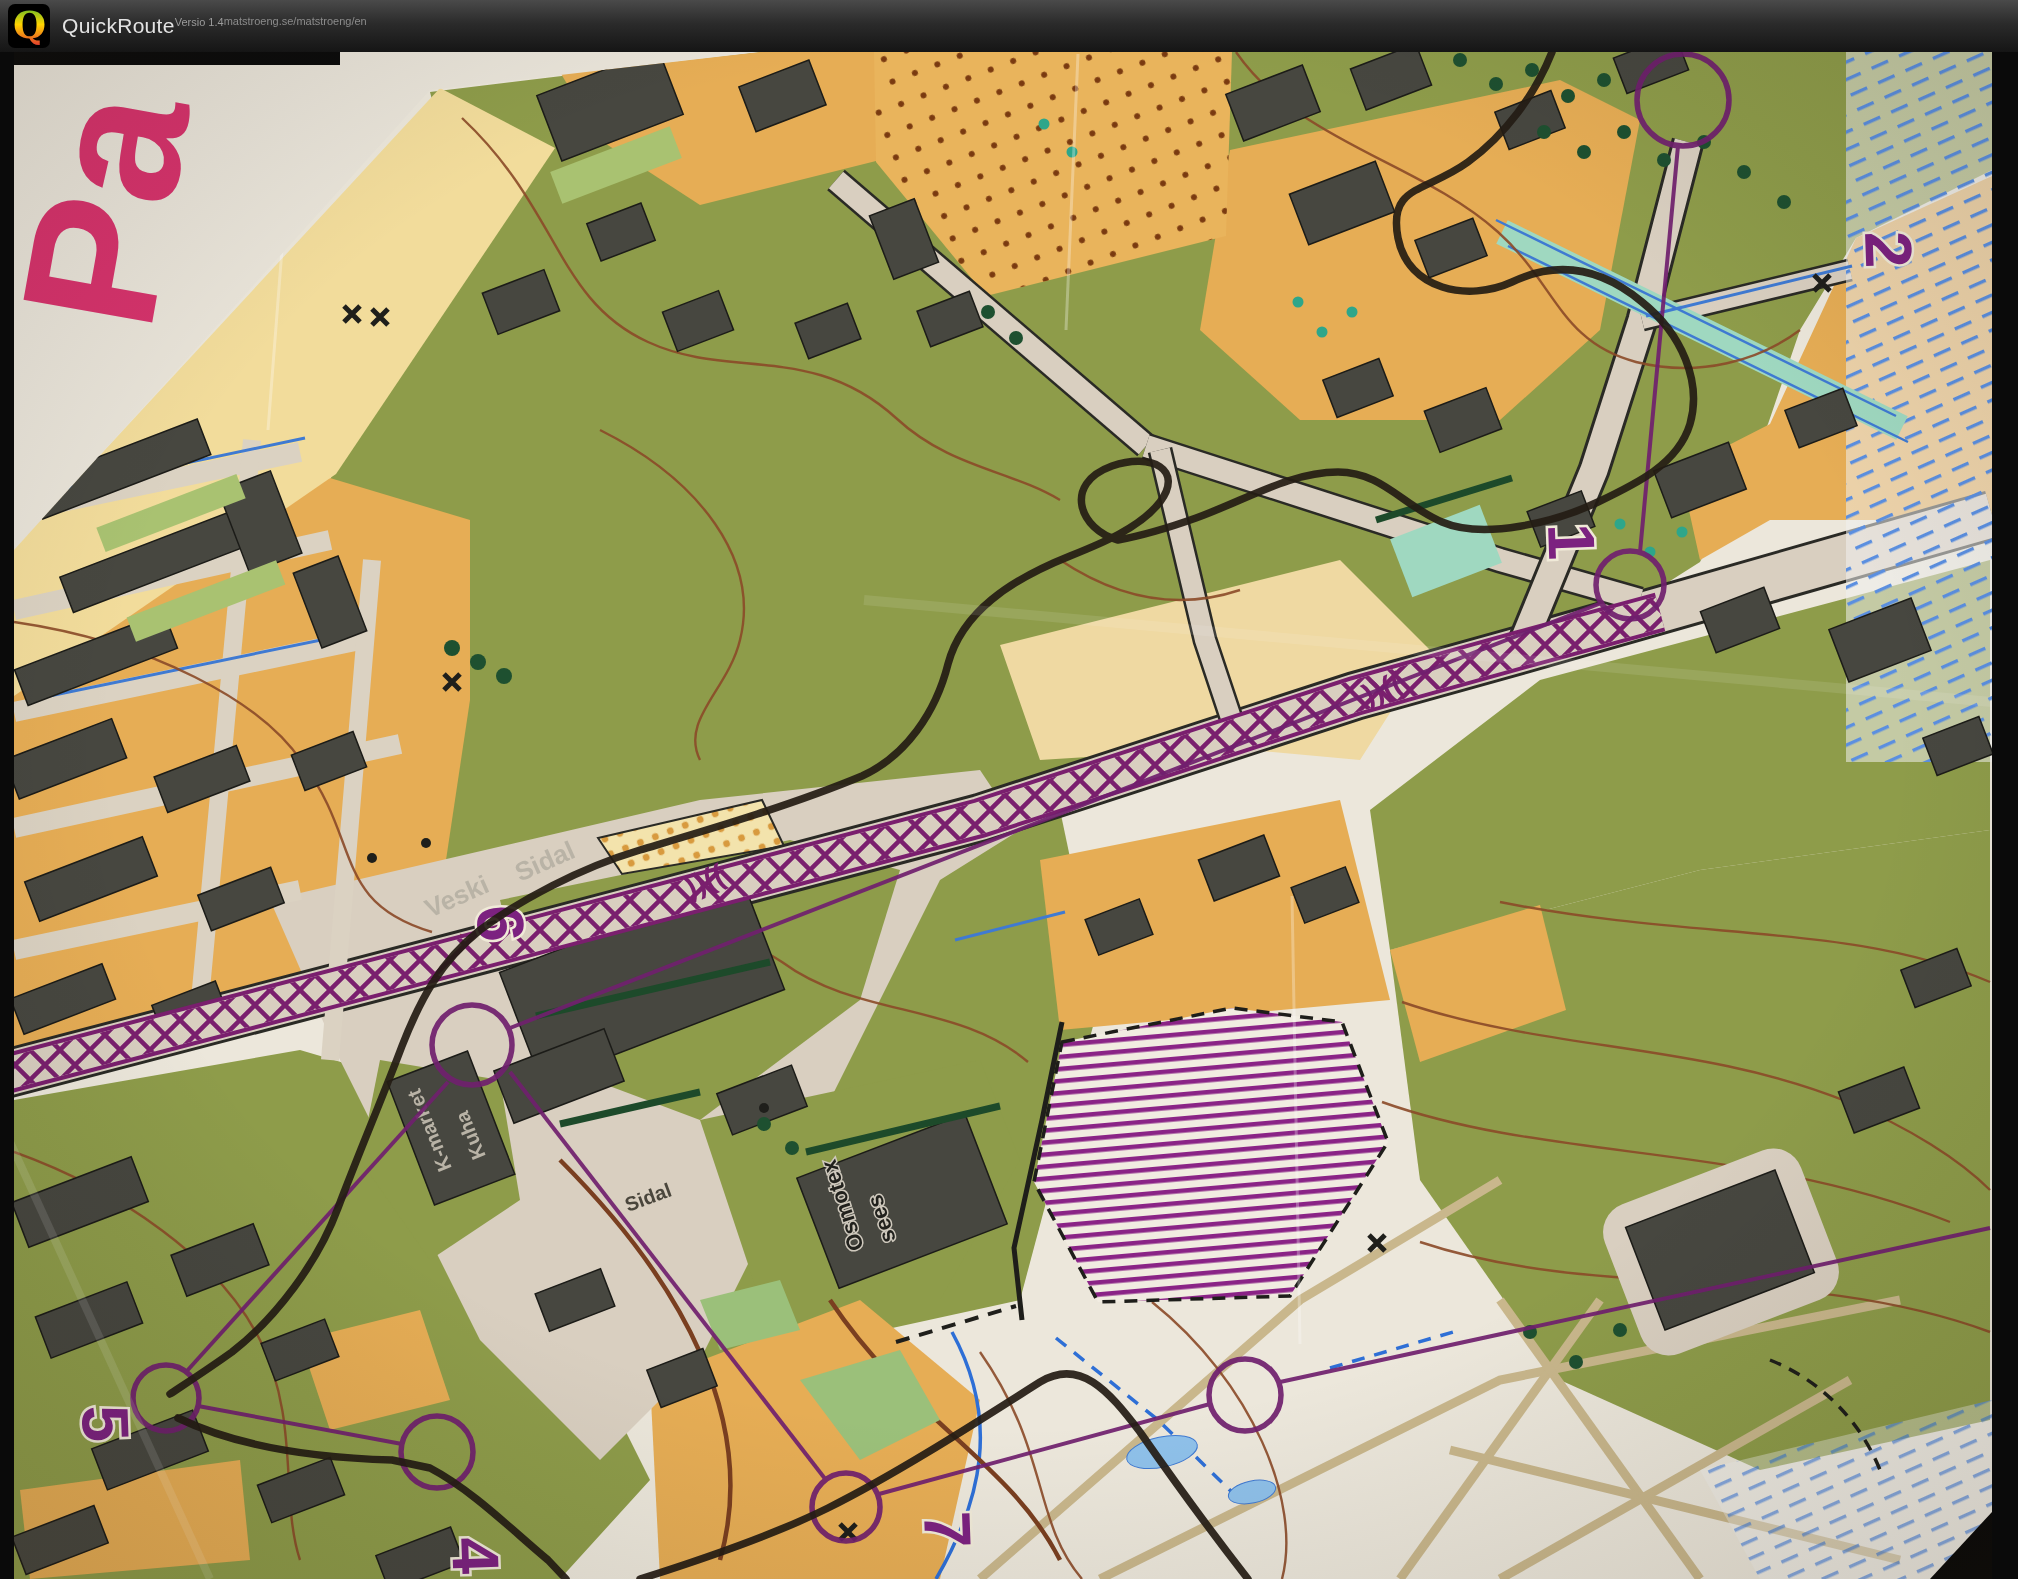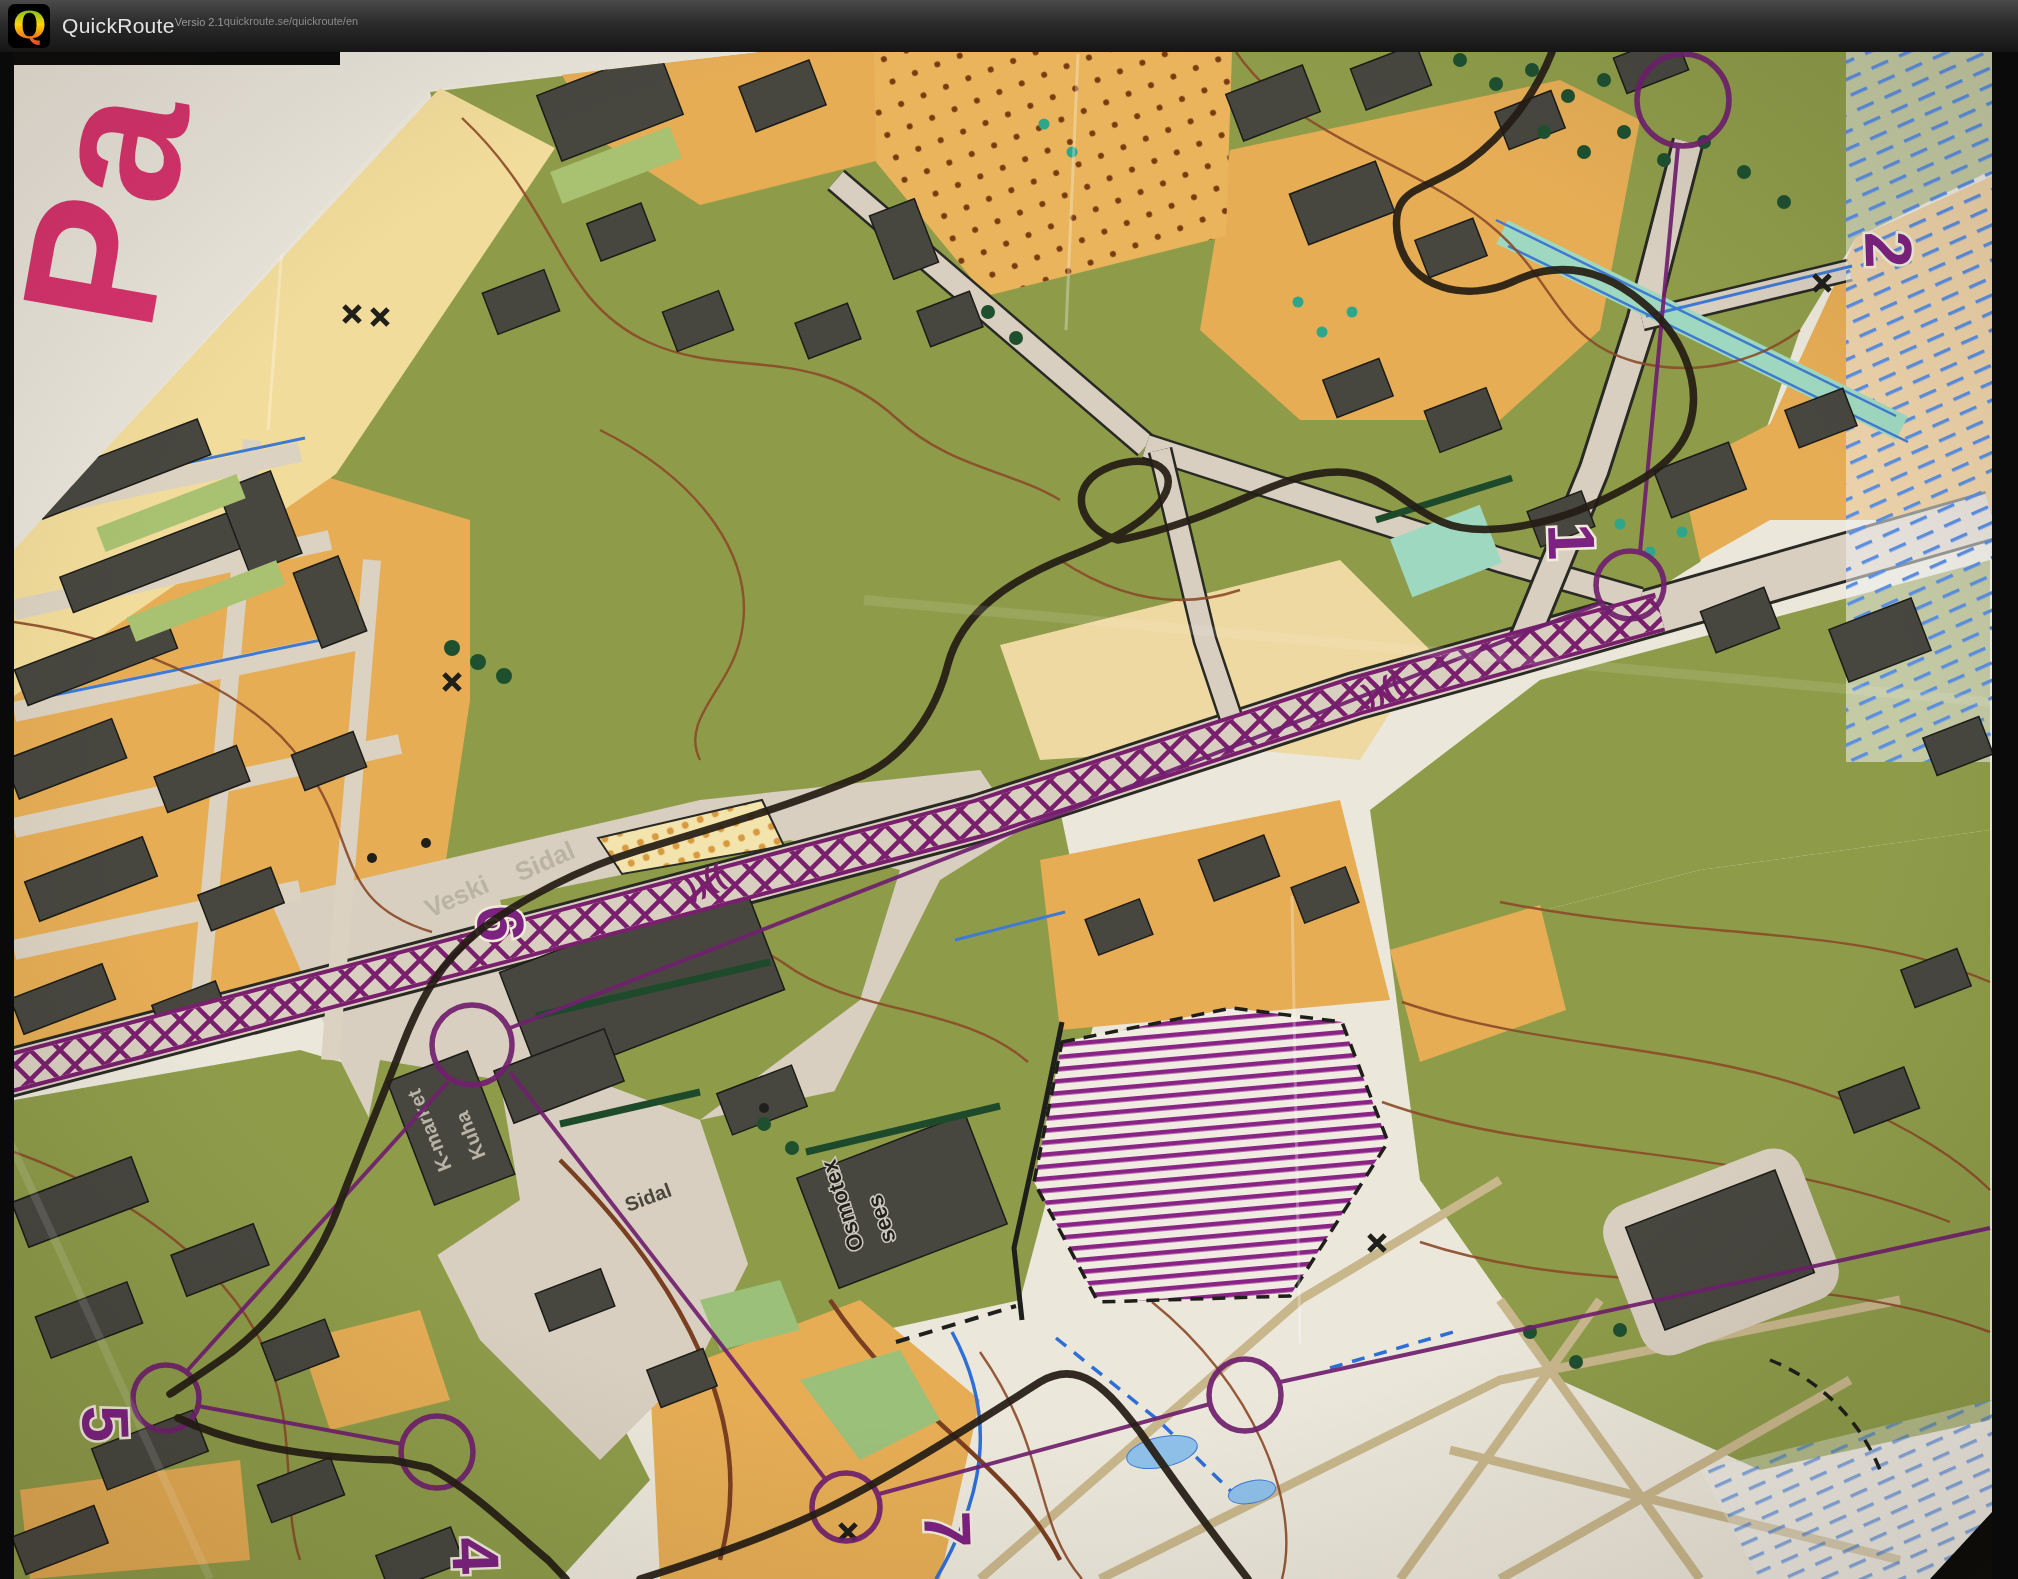--- a/index.html
+++ b/index.html
@@ -31,22 +31,22 @@
           <stop offset="0" stop-color="#35b335"></stop>
           <stop offset="0.5" stop-color="#ffd400"></stop>
           <stop offset="1" stop-color="#e03131"></stop>
         </linearGradient>
       </defs>
       <text x="3" y="33" font-family="DejaVu Serif, serif" font-size="38" font-weight="bold" fill="url(#qg)">Q</text>
     </svg>
   </div>
   <div id="headtext">
     <span class="apptitle">QuickRoute</span>
-    <span class="appver">Versio 2.1</span>
-    <span class="appurl">quickroute.se/quickroute/en</span>
+    <span class="appver">Versio 1.4</span>
+    <span class="appurl">matstroeng.se/matstroeng/en</span>
   </div>
 </div>
 
 <div id="mapwrap">
 <svg id="map-canvas" width="2018" height="1579" viewBox="0 0 2018 1579">
 <defs>
   <pattern id="dots" width="24" height="24" patternUnits="userSpaceOnUse" patternTransform="rotate(-21)">
     <circle cx="12" cy="12" r="3" fill="#7a3a10"></circle>
   </pattern>
   <pattern id="ydots" width="16" height="16" patternUnits="userSpaceOnUse" patternTransform="rotate(-21)">

